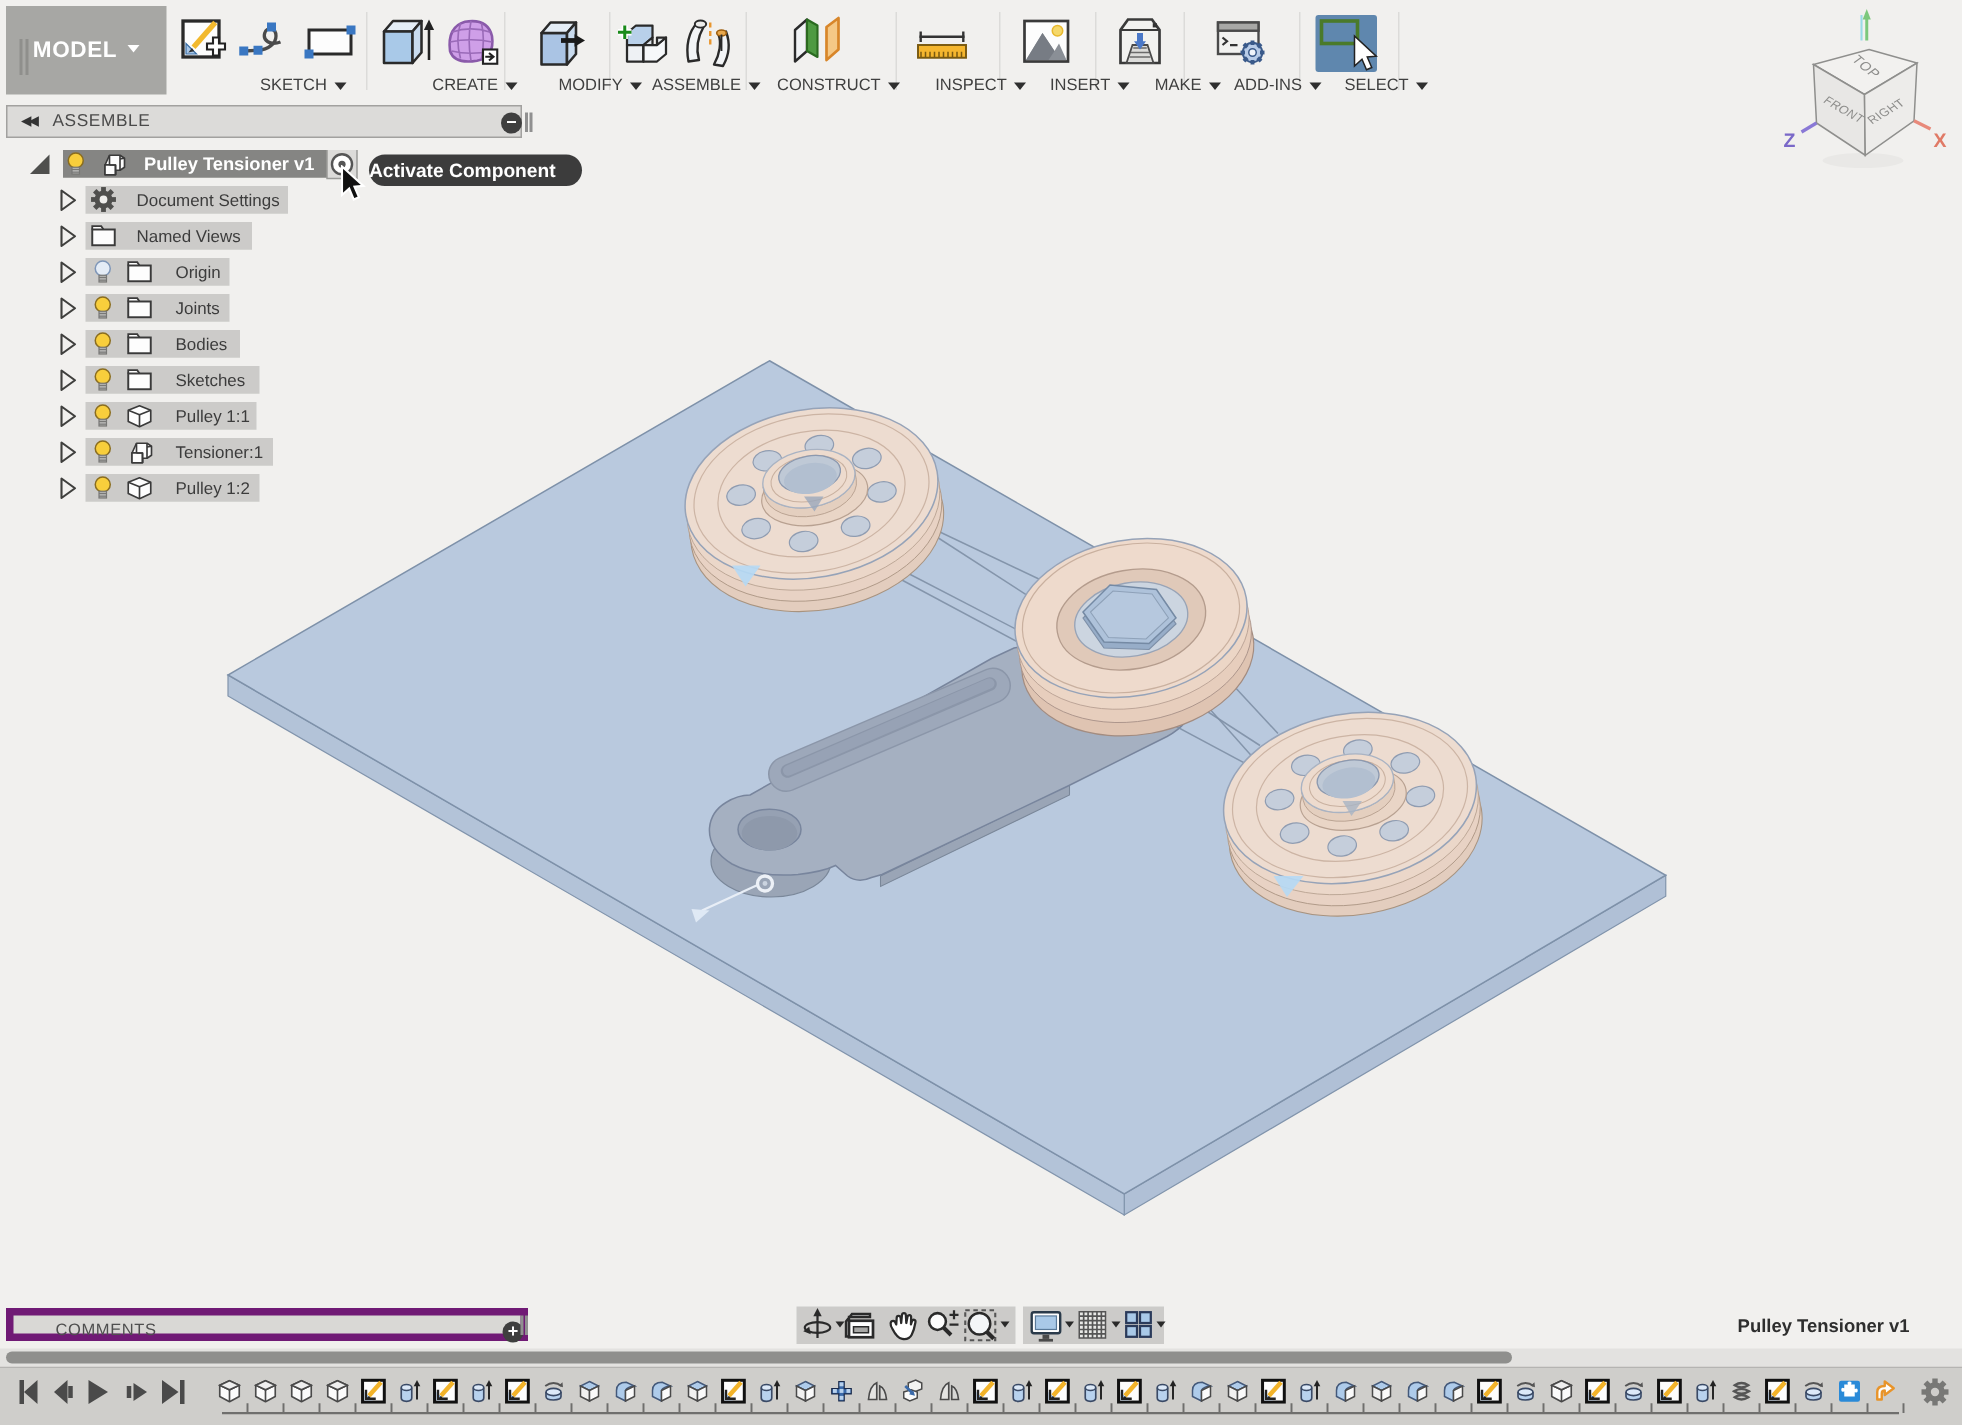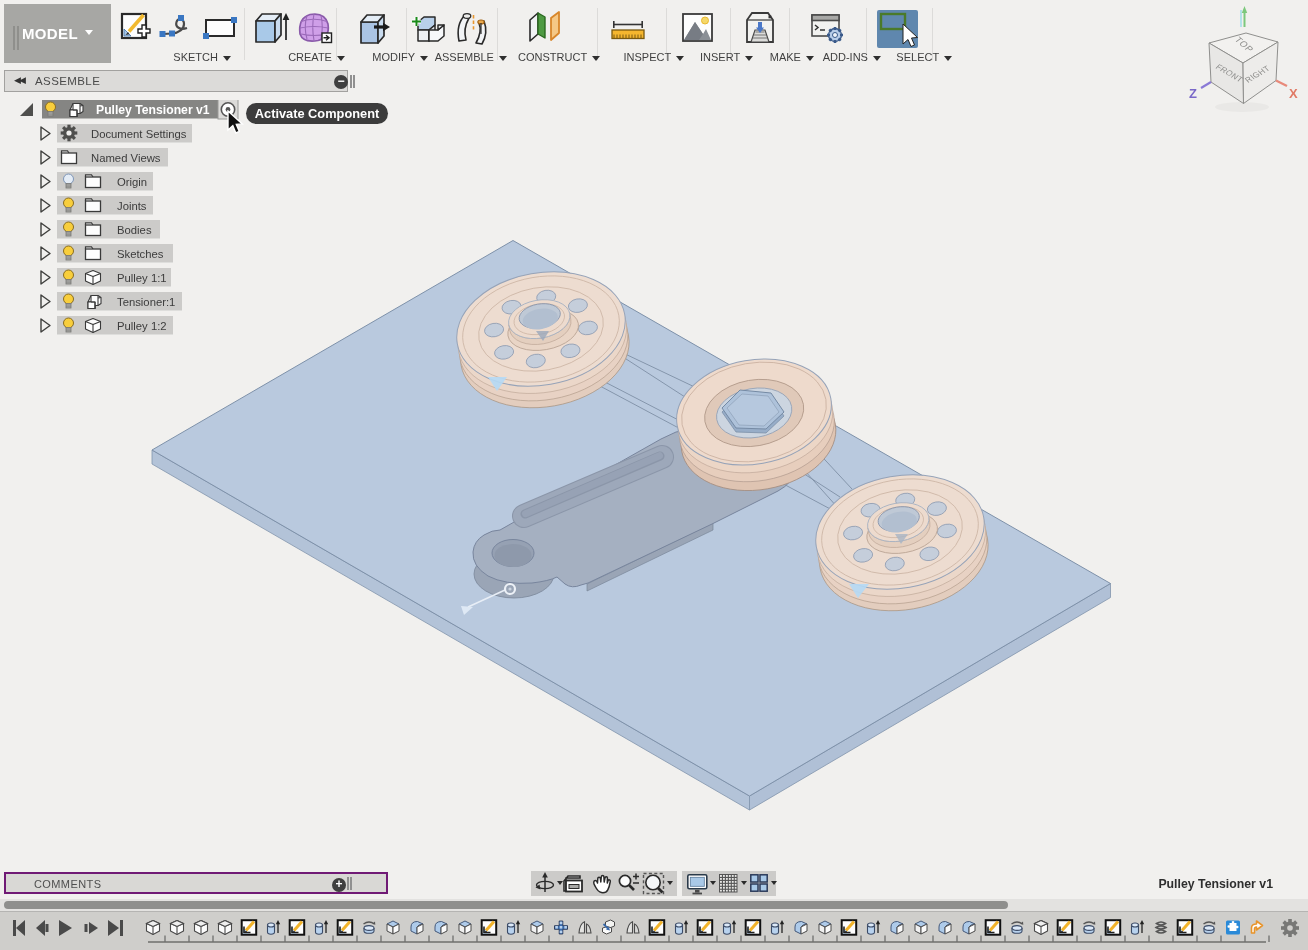--- a/index.html
+++ b/index.html
@@ -15,22 +15,22 @@
 .dtri{display:inline-block;width:0;height:0;border-left:4px solid transparent;border-right:4px solid transparent;border-top:5px solid #2f2f2f;vertical-align:middle;margin-left:2px}
 #tbicons{position:absolute;left:0;top:0}
 #browser{position:absolute;left:0;top:0}
 #bhead{position:absolute;left:4px;top:70px;width:344px;height:22px;background:#dcdbd9;border:1px solid #a2a19f}
 #bcoll{position:absolute;left:9px;top:4px;font-size:9px;color:#333;letter-spacing:-2px}
 #bhtxt{position:absolute;left:30px;top:4px;font-size:11.5px;color:#4a4a4a;letter-spacing:0.4px}
 .mcirc{position:absolute;top:3.5px;width:14px;height:14px;background:#3f3f3f;border-radius:50%;color:#fff;font-size:12px;line-height:13px;text-align:center;font-weight:bold}
 .grip{position:absolute;width:5px;height:13px;border-left:2px solid #909090;border-right:2px solid #909090}
 #treesvg{position:absolute;left:0;top:100px}
 #cursor1{position:absolute;left:226px;top:110px;z-index:5}
-#tooltip{position:absolute;left:246px;top:103px;width:142px;height:21px;background:#3c3c3c;border-radius:10.5px;color:#fff;font-weight:bold;font-size:12.8px;text-align:center;line-height:21px;z-index:4}
-#comments{position:absolute;left:4px;top:872px;width:384px;height:22px;background:#d9d8d5;border:2px solid #701a75}
+#tooltip{position:absolute;left:246px;top:103px;width:142px;height:21px;background:#3c3c3c;border-radius:10.5px;color:#fff;font-weight:bold;font-size:12.8px;text-align:left;line-height:21px;z-index:4}
+#comments{position:absolute;left:4px;top:872px;width:348px;height:22px;background:#d9d8d5;border:5px solid #701a75}
 #ctxt{position:absolute;left:28px;top:4px;font-size:11px;color:#4f4f4f;letter-spacing:0.4px}
 .navbox{position:absolute;top:871px;height:25px;background:#cccbc9}
 #navicons{position:absolute}
 #statusname{position:absolute;left:1100px;top:877px;width:173px;text-align:right;font-size:12.3px;font-weight:bold;color:#2e2e2e}
 #scrolltrack{position:absolute;left:0;top:899px;width:1308px;height:12px;background:#e3e2e0}
 #scrollthumb{position:absolute;left:4px;top:901px;width:1004px;height:8px;background:#8f8f8d;border-radius:4px}
 #tlstrip{position:absolute;left:0;top:911px;width:1308px;height:39px;background:#cfcecb;border-top:1px solid #b5b4b2}
 #tlsvg{position:absolute}
 </style></head>
 <body>

